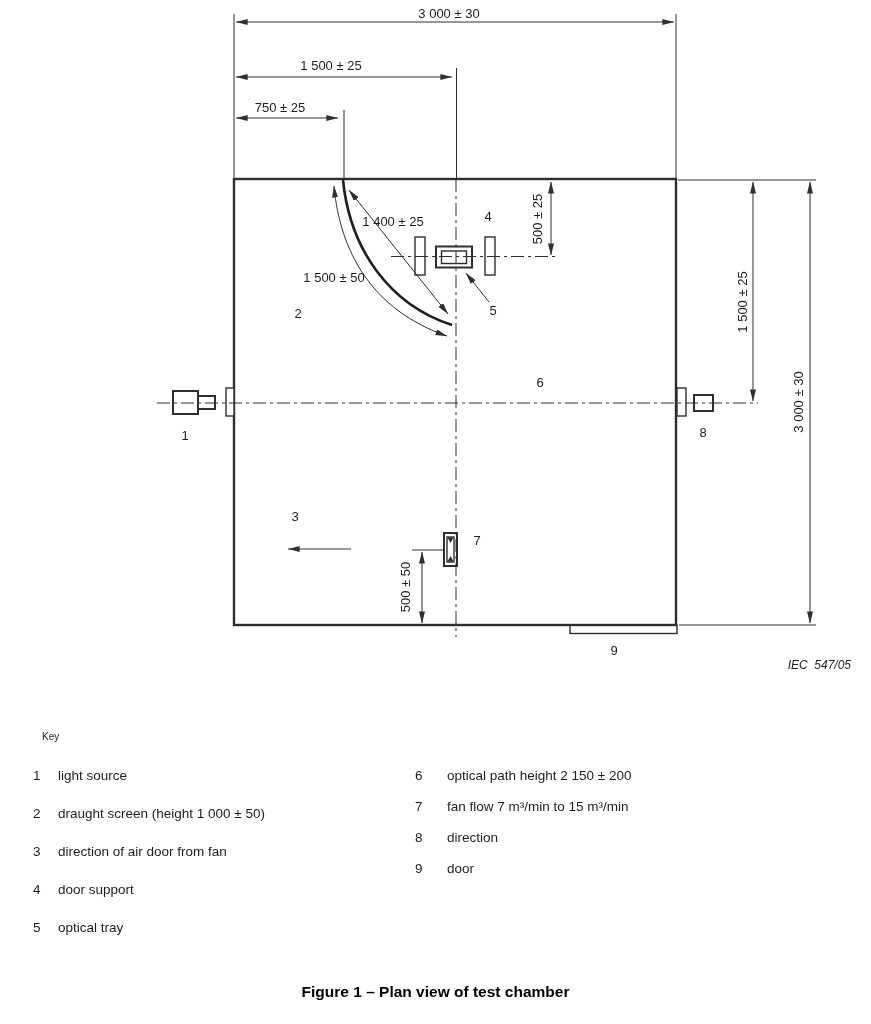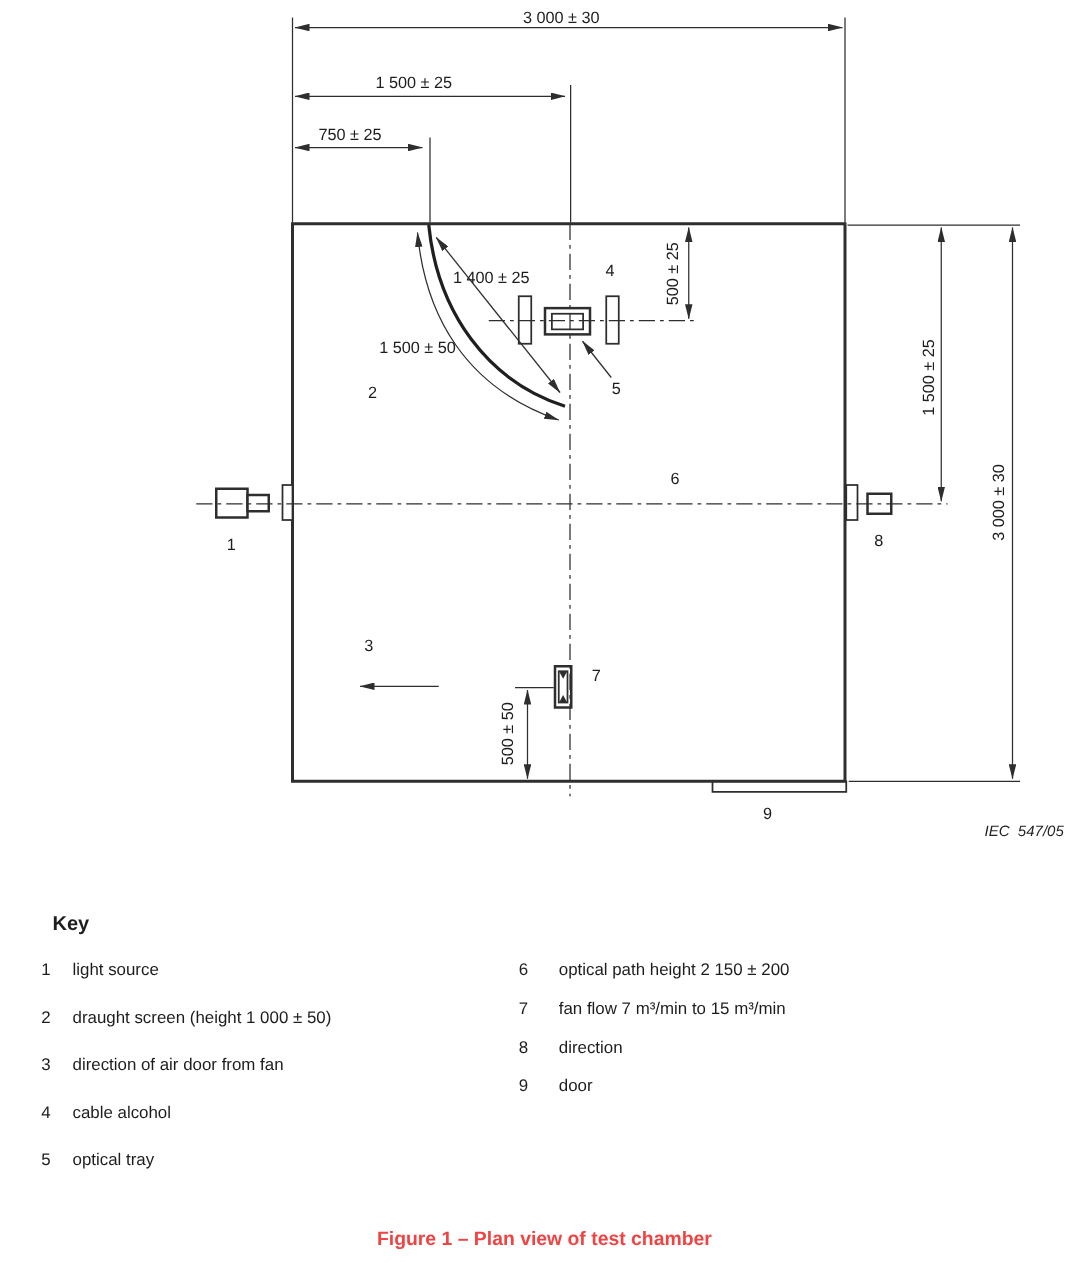--- a/index.html
+++ b/index.html
@@ -17,35 +17,35 @@
   .wall  { fill:#ffffff; stroke:#2e2e2e; stroke-width:2.4; }
   .comp  { fill:#ffffff; stroke:#2e2e2e; stroke-width:2; }
   .thin  { stroke-width:1.4; }
   .dim   { stroke:#2e2e2e; stroke-width:1; fill:none; }
   .cl    { stroke:#2e2e2e; stroke-width:1; fill:none; stroke-dasharray:13 4 3 4; }
   .screen{ fill:none; stroke:#1f1f1f; stroke-width:2.6; }
   .mark  { fill:#2e2e2e; stroke:none; }
 
   .key-title {
     position:absolute; left:30px; top:731px;
-    font-size:16px; font-weight:bold;padding-left:12px;
+    font-size:10px; font-weight:normal;padding-left:12px;
   }
   .key-col { position:absolute; font-size:13.5px; }
   .key-col.left  { left:33px;  top:768px; }
   .key-col.right { left:415px; top:768px; }
   .key-row { display:flex; align-items:flex-start; line-height:16px; }
   .key-col.left  .key-row { margin-bottom:22px; }
   .key-col.right .key-row { margin-bottom:15px; }
   .key-num { flex:none; }
   .key-col.left  .key-num { width:25px; }
   .key-col.right .key-num { width:32px; }
 
   .caption {
     position:absolute; left:0; top:983px; width:871px;
-    text-align:center; font-weight:bold; font-size:15.5px; color:#ef4444;
+    text-align:center; font-weight:bold; font-size:15.5px; color:#000000;
   }
 </style>
 </head>
 <body>
 
 <div id="stage">
 <svg width="871" height="712" viewBox="0 0 871 712">
   <defs>
     <marker id="arr" viewBox="0 0 12 6" refX="11.6" refY="3" markerWidth="12" markerHeight="6" orient="auto-start-reverse" markerUnits="userSpaceOnUse">
       <path d="M0 0 L12 3 L0 6 Z" fill="#2e2e2e"></path>
@@ -166,21 +166,21 @@
   <div class="key-row">
     <span class="key-num">2</span>
     <span class="key-label">draught screen (height 1 000 ± 50)</span>
   </div>
   <div class="key-row">
     <span class="key-num">3</span>
     <span class="key-label">direction of air door from fan</span>
   </div>
   <div class="key-row">
     <span class="key-num">4</span>
-    <span class="key-label">cable alcohol</span>
+    <span class="key-label">door support</span>
   </div>
   <div class="key-row">
     <span class="key-num">5</span>
     <span class="key-label">optical tray</span>
   </div>
 </div>
 
 <div class="key-col right">
   <div class="key-row">
     <span class="key-num">6</span>

